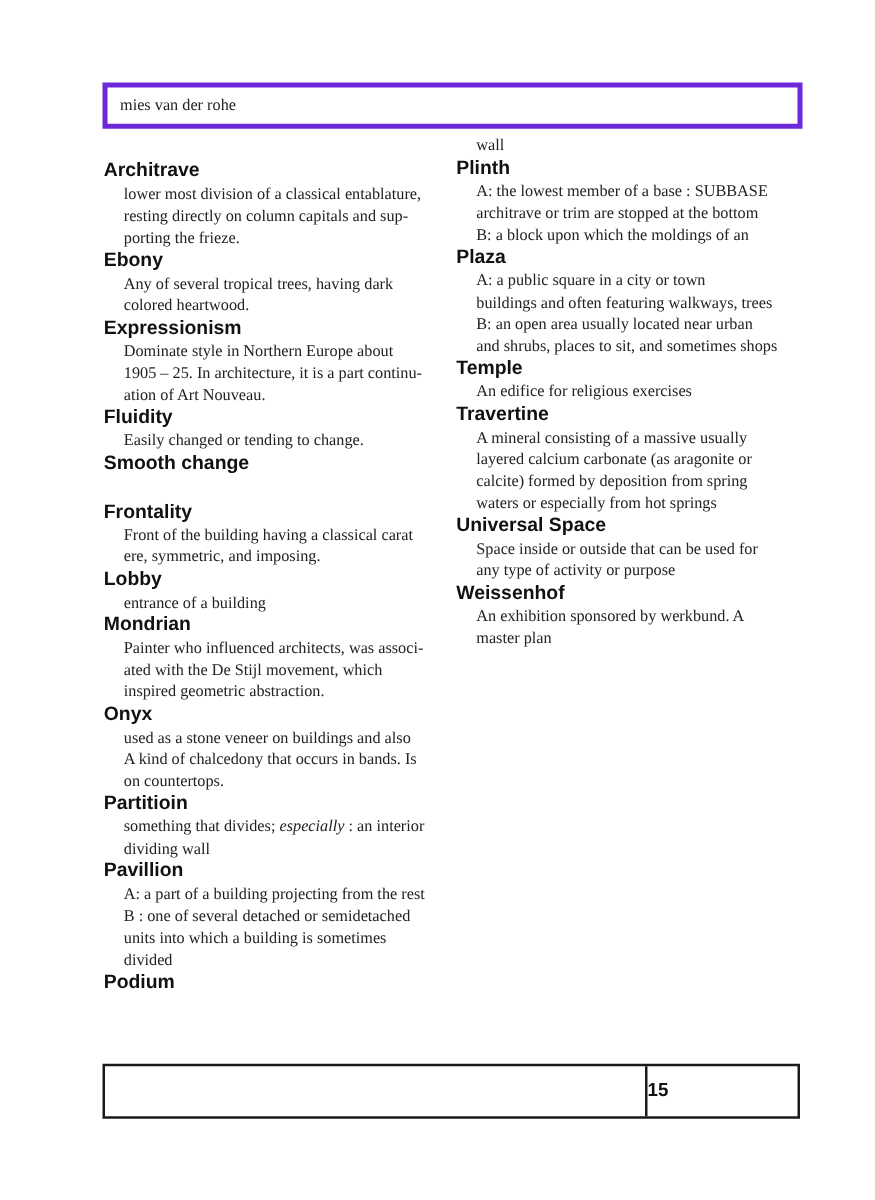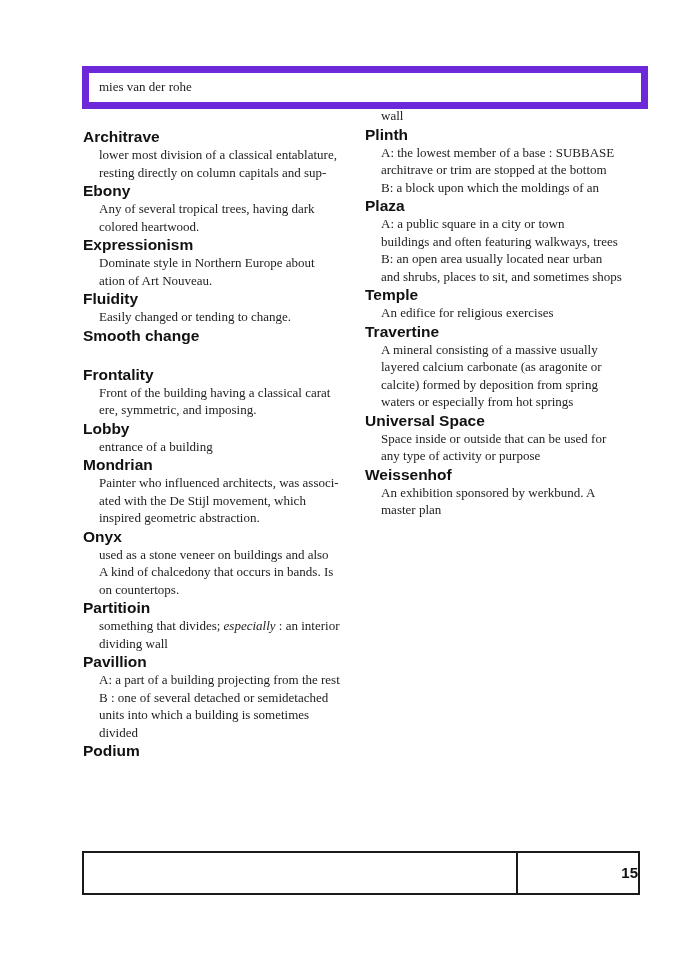--- a/index.html
+++ b/index.html
@@ -1,19 +1,19 @@
 <!DOCTYPE html>
 <html><head>
 <meta charset="utf-8">
 <style>
   html, body { margin: 0; padding: 0; background: #ffffff; }
   body { width: 700px; height: 960px; position: relative; overflow: hidden; color: #1a1a1a; }
   .header-box {
     position: absolute; left: 82px; top: 66px; width: 552px; height: 29px;
-    border: 7px solid #6d28d9; box-sizing: content-box;
+    border: 4px solid #6d28d9; box-sizing: content-box;
   }
   .header-text {
     position: absolute; left: 10px; top: 6px;
     font-family: "Liberation Serif", serif; font-size: 13px; color: #222;
   }
   .col { position: absolute; top: 107px; }
   .col-left { left: 83px; width: 280px; margin-top: 20px; }
   .col-right { left: 365px; width: 280px; top: 107px; }
   .term {
     font-family: "Liberation Sans", sans-serif; font-weight: bold; font-size: 15.5px;
@@ -24,43 +24,45 @@
     margin: 0 0 0 16px; color: #222;
   }
   .spacer { height: 20px; }
   .footer-box {
     position: absolute; left: 82px; top: 851px; width: 554px; height: 40px;
     border: 2px solid #1a1a1a; box-sizing: content-box;
   }
   .footer-left { position: absolute; left: 0; top: 0; width: 432px; height: 40px; border-right: 2px solid #1a1a1a; }
   .footer-page {
     position: absolute; left: 434px; top: 0; width: 120px; height: 36px; line-height: 40px;
-    text-align: right; font-family: "Liberation Sans", sans-serif; font-weight: bold; font-size: 15px; color: #111;
+    text-align: left; font-family: "Liberation Sans", sans-serif; font-weight: bold; font-size: 15px; color: #111;
   }
   i { font-style: italic; }
 </style>
 </head>
 <body>
 
 <div class="header-box">
   <span class="header-text">mies van der rohe</span>
 </div>
 
 <div class="col col-left">
 
   <p class="term">Architrave</p>
   <p class="def">lower most division of a classical entablature,</p>
   <p class="def">resting directly on column capitals and sup-</p>
+  <p class="def">porting the frieze.</p>
 
   <p class="term">Ebony</p>
   <p class="def">Any of several tropical trees, having dark</p>
   <p class="def">colored heartwood.</p>
 
   <p class="term">Expressionism</p>
   <p class="def">Dominate style in Northern Europe about</p>
+  <p class="def">1905 – 25.  In architecture, it is a part continu-</p>
   <p class="def">ation of Art Nouveau.</p>
 
   <p class="term">Fluidity</p>
   <p class="def">Easily changed or tending to change.</p>
 
   <p class="term">Smooth change</p>
   <div class="spacer"></div>
 
   <p class="term">Frontality</p>
   <p class="def">Front of the building having a classical carat</p>

